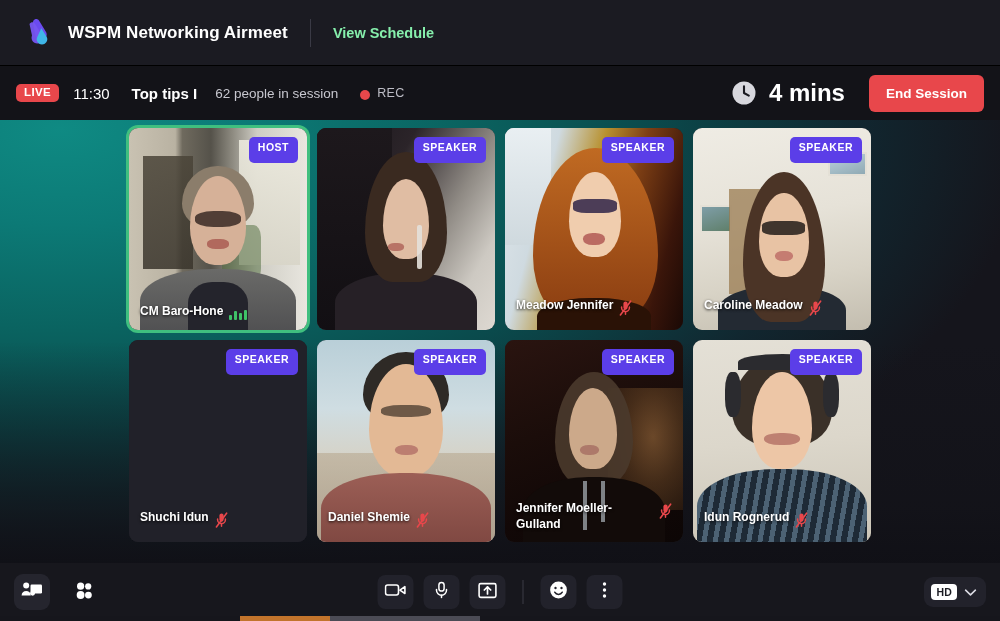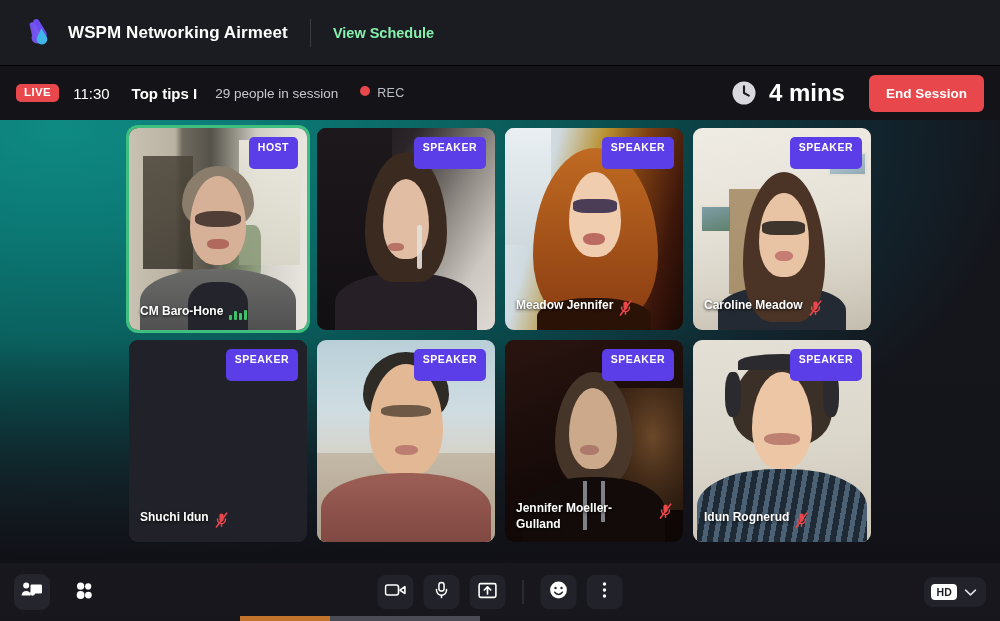--- a/index.html
+++ b/index.html
@@ -96,21 +96,21 @@
     white-space: nowrap;
   }
   .people-count {
     color: #c7c7cf;
     font-size: 13.5px;
     margin-left: 18px;
     white-space: nowrap;
   }
   .rec-group {
     display: flex;
-    align-items: flex-start;
+    align-items: flex-end;
     margin-left: 22px;
   }
   .rec-dot {
     width: 10px; height: 10px;
     border-radius: 50%;
     background: #e8474b;
     margin-right: 7px;
   }
   .rec-label {
     color: #bdbdc6;
@@ -210,21 +210,21 @@
   }
 
   .badge {
     position: absolute;
     top: 9px; right: 9px;
     background: #5b3ee8;
     color: #ffffff;
     font-size: 10.5px;
     font-weight: bold;
     letter-spacing: .5px;
-    padding: 5px 9px 16px;
+    padding: 5px 9px 10px;
     border-radius: 5px;
     line-height: 1;
     z-index: 4;
   }
 
   .name-row {
     position: absolute;
     left: 11px; right: 10px;
     bottom: 10px;
     display: flex;
@@ -344,21 +344,21 @@
     </div>
     <div class="app-title">WSPM Networking Airmeet</div>
     <div class="topbar-divider"></div>
     <div class="view-schedule">View Schedule</div>
   </div>
 
   <div class="statusbar">
     <span class="live-badge">LIVE</span>
     <span class="clock-time">11:30</span>
     <span class="session-title">Top tips I</span>
-    <span class="people-count">29 people in session</span>
+    <span class="people-count">62 people in session</span>
     <span class="rec-group">
       <span class="rec-dot"></span>
       <span class="rec-label">REC</span>
     </span>
 
     <span class="status-spacer"></span>
 
     <span class="timer-group">
       <span class="clock-icon">
         <svg width="26" height="26" viewBox="0 0 26 26">
@@ -491,20 +491,31 @@
           <div class="cam">
             <div class="room" style="background:linear-gradient(180deg,#b9cfd8 0%,#cfdde2 34%,#d6d2c6 60%,#c6bfb2 100%);"></div>
             <div class="room" style="left:0;top:56%;width:100%;height:44%;background:linear-gradient(180deg,#b7a890,#9c8b74);opacity:.6;"></div>
             <div class="hair" style="left:26%;top:6%;width:48%;height:34%;background:#2e2a26;"></div>
             <div class="person" style="left:29%;top:12%;width:42%;height:56%;background:#e3b995;"></div>
             <div class="room" style="left:36%;top:32%;width:28%;height:6%;background:#3c3026;border-radius:40%;opacity:.7;"></div>
             <div class="room" style="left:44%;top:52%;width:13%;height:5%;background:#b5736a;border-radius:45%;opacity:.85;"></div>
             <div class="torso" style="left:2%;top:66%;width:96%;height:38%;background:linear-gradient(180deg,#9c5f56,#7d4640);"></div>
           </div>
           <span class="badge">SPEAKER</span>
+          <div class="name-row">
+            <span class="name-text">Daniel Shemie</span>
+            <span class="mic-muted">
+              <svg width="13" height="16" viewBox="0 0 13 16">
+                <path d="M6.5 1.4c-1.2 0-2.1 1-2.1 2.1v4.1c0 1.2 1 2.1 2.1 2.1s2.1-1 2.1-2.1V3.5c0-1.2-.9-2.1-2.1-2.1z" fill="#e8474b"></path>
+                <path d="M2.6 7.1v.6c0 2.2 1.8 3.9 3.9 3.9s3.9-1.8 3.9-3.9v-.6" stroke="#e8474b" stroke-width="1.5" fill="none" stroke-linecap="round"></path>
+                <path d="M6.5 11.7v2.6" stroke="#e8474b" stroke-width="1.5" stroke-linecap="round"></path>
+                <path d="M1.4 14.9 L11.6 1.2" stroke="#e8474b" stroke-width="1.6" stroke-linecap="round"></path>
+              </svg>
+            </span>
+          </div>
         </div>
 
         <div class="tile">
           <div class="cam">
             <div class="room" style="background:linear-gradient(160deg,#2a1410 0%,#1b0d0a 40%,#120807 70%,#0c0605 100%);"></div>
             <div class="room" style="left:58%;top:24%;width:42%;height:60%;background:radial-gradient(ellipse at 60% 40%,#b07a44 0%,#6a4726 45%,#2a1a10 100%);opacity:.55;"></div>
             <div class="hair" style="left:28%;top:16%;width:44%;height:56%;background:#4a3a2c;opacity:.9;"></div>
             <div class="person" style="left:36%;top:24%;width:27%;height:40%;background:#d8b393;opacity:.92;"></div>
             <div class="room" style="left:42%;top:52%;width:11%;height:5%;background:#a0655c;border-radius:45%;opacity:.7;"></div>
             <div class="torso" style="left:10%;top:68%;width:80%;height:36%;background:#120b09;"></div>

